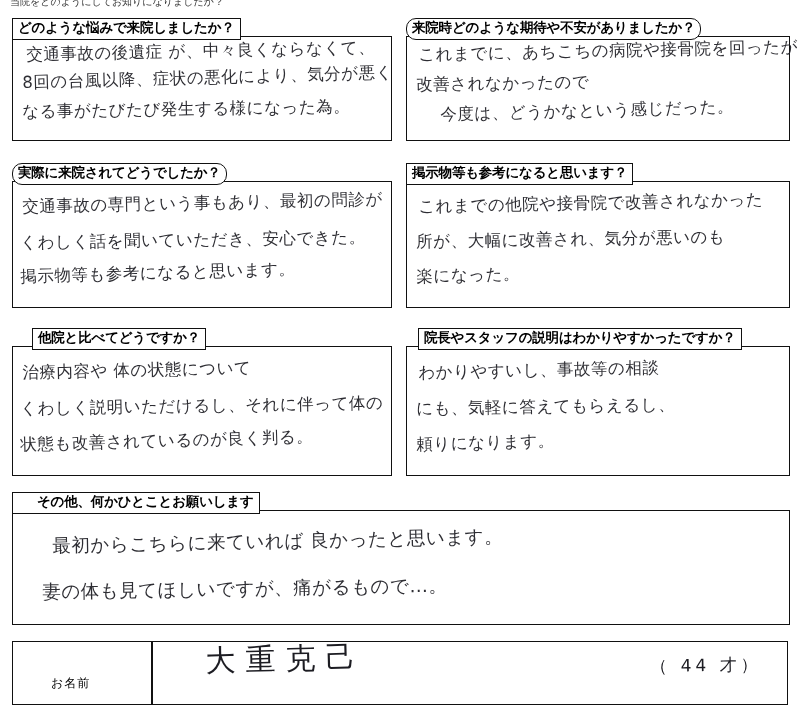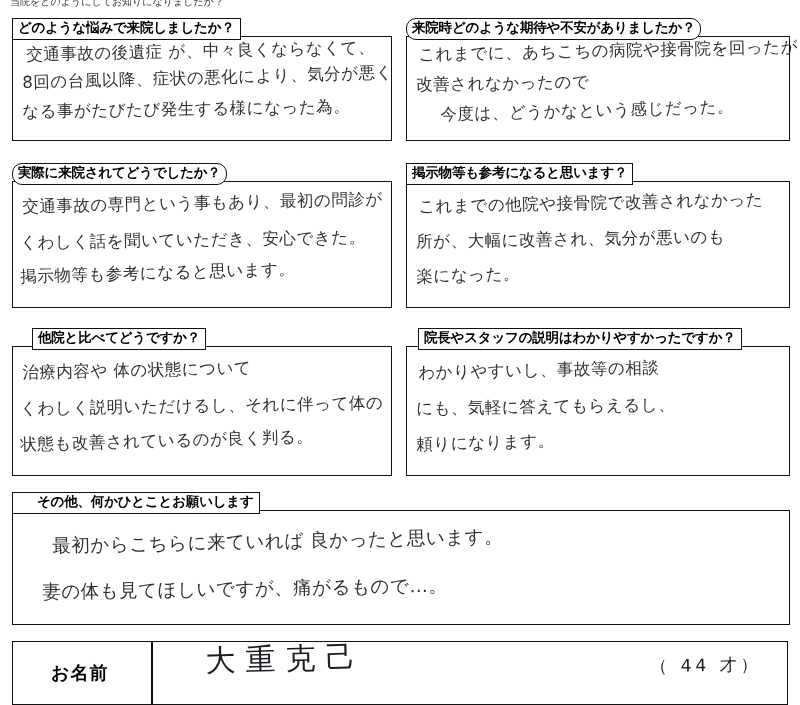--- a/index.html
+++ b/index.html
@@ -97,23 +97,23 @@
     position: absolute;
     left: 138px;
     top: 0;
     width: 1.5px;
     height: 100%;
     background: #111;
   }
   .name-label {
     position: absolute;
     left: 38px;
-    top: 19px;
-    font-size: 18px;
-    font-weight: bold;
+    top: 33px;
+    font-size: 12px;
+    font-weight: normal;
     letter-spacing: 1px;
   }
   .name-value {
     position: absolute;
     left: 205px;
     top: 641px;
     font-family: "DejaVu Sans", sans-serif;
     font-size: 30px;
     letter-spacing: 10px;
     color: #1c1c22;

